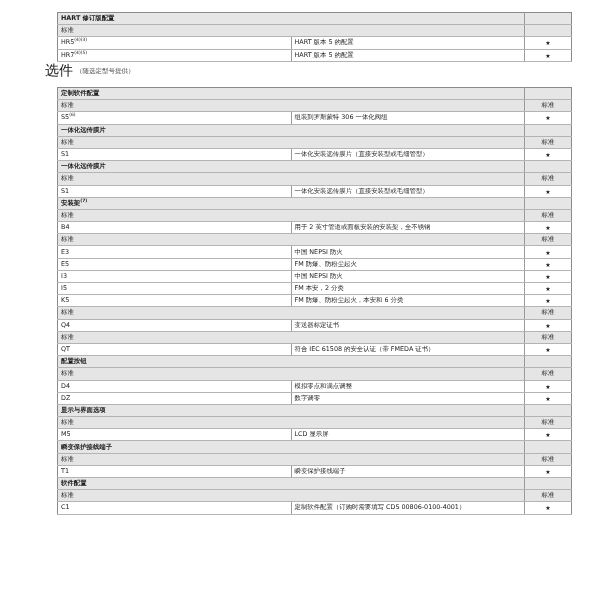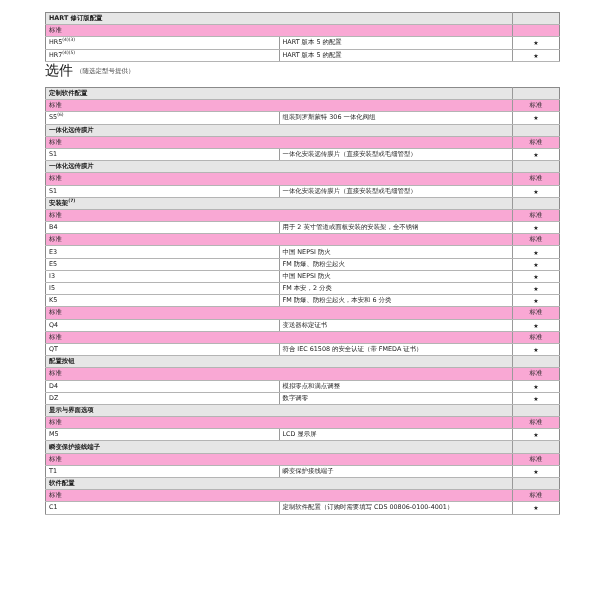--- a/index.html
+++ b/index.html
@@ -6,22 +6,22 @@
     body { width: 600px; height: 600px; position: relative; overflow: hidden;
            font-family: "DejaVu Sans", sans-serif; color: #222; }
     table { border-collapse: collapse; table-layout: fixed; position: absolute; left: 45px; width: 515px; }
     td { font-size: 6.4px; line-height: 11px; height: 11.2px; padding: 0 3px; border-bottom: 1px solid #b4b4b4;
          white-space: nowrap; overflow: hidden; vertical-align: middle; }
     td.code { width: 52px; border-right: 1px solid #9a9a9a; }
     td.desc { }
     td.mark { width: 40px; border-left: 1.5px solid #9a9a9a; text-align: center; }
     tr.group td { background: #e6e6e6; font-weight: bold; }
     tr.group td.title { font-weight: bold; }
-    tr.std td { background: #f9a8d4; }
-    .outer { border: 1.5px solid #8a8a8a; }
+    tr.std td { background: #e5e5e5; }
+    .outer { border: 1.5px solid #8a8a8a; margin-left: 12px; }
     sup { font-size: 4.5px; line-height: 0; vertical-align: 3px; }
     .star { font-size: 6px; }
     #top-table { top: 12px; }
     #main-table { top: 87px; }
     .section-title { position: absolute; left: 45px; top: 62px; font-size: 14px; line-height: 16px; color: #111; }
     .section-title .sub { font-size: 6.5px; color: #444; margin-left: 3px; vertical-align: 2px; }
   </style>
 </head>
 <body>
 

